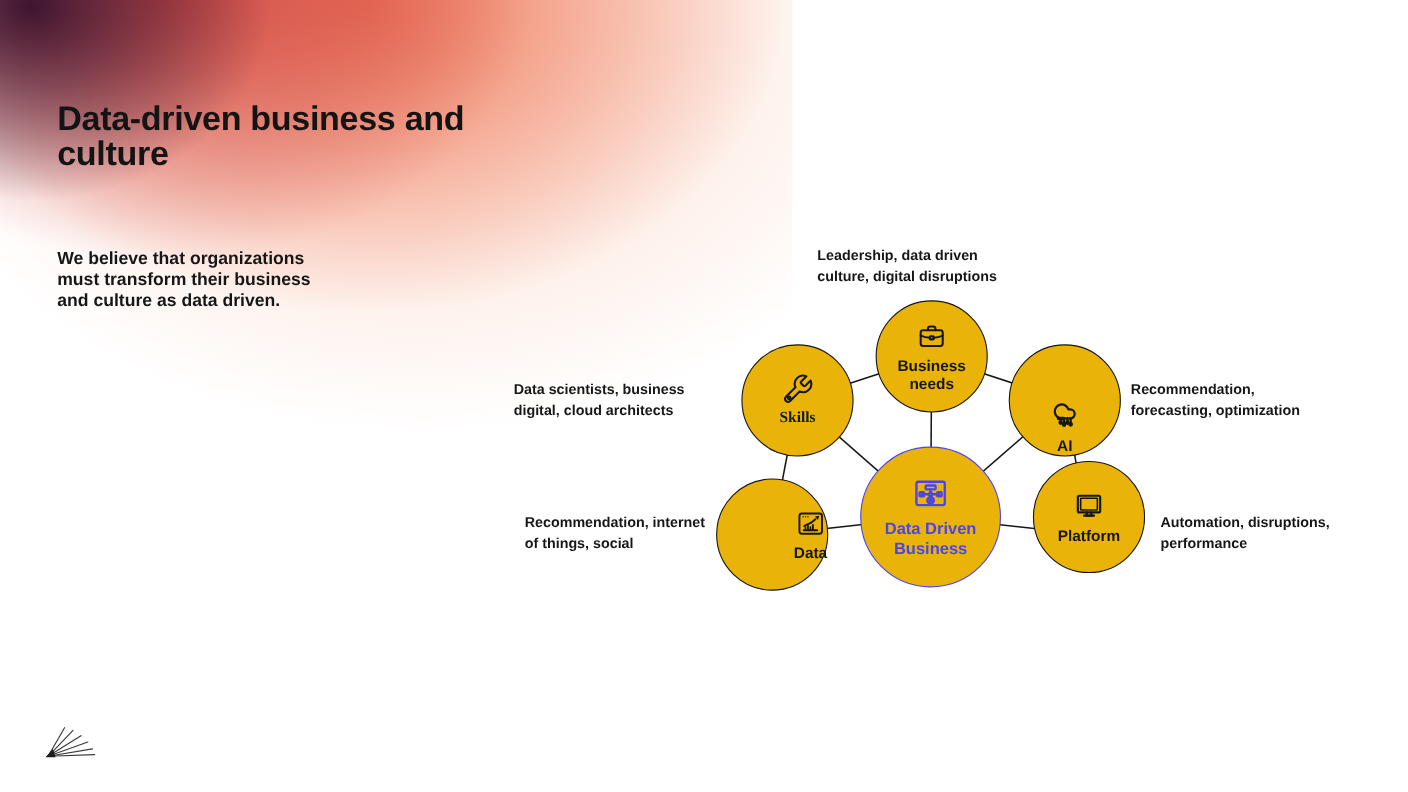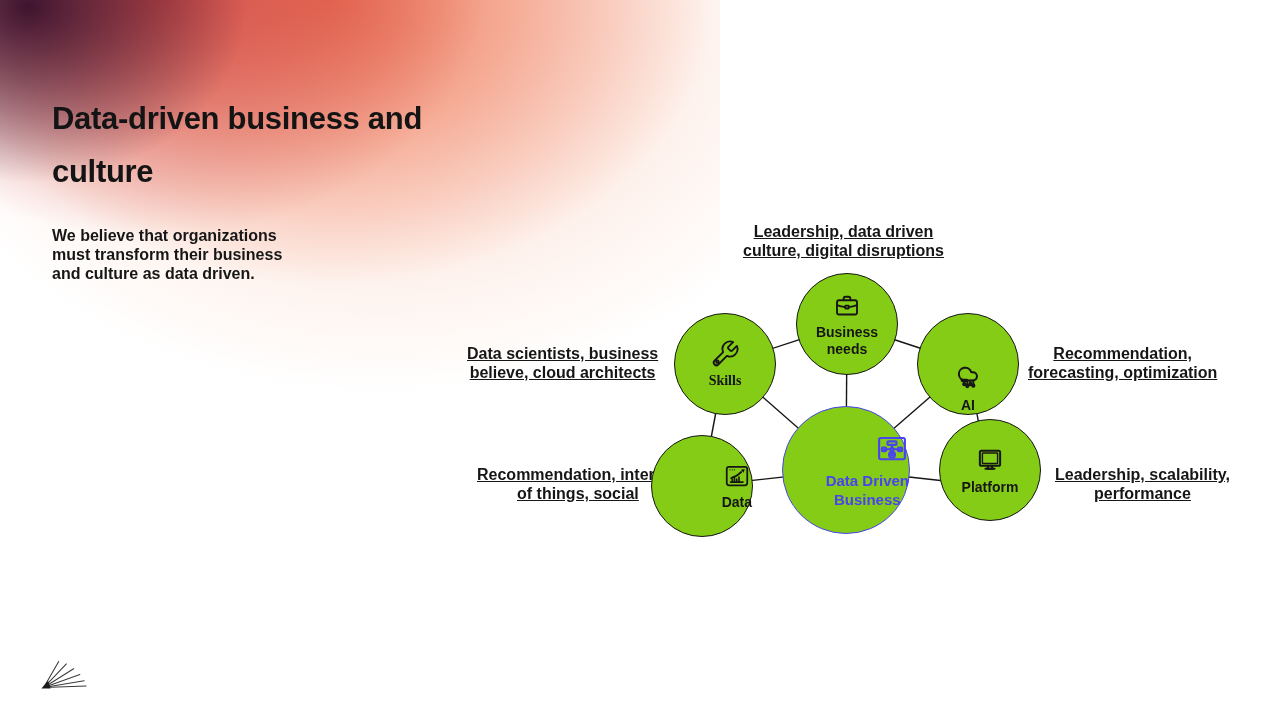--- a/index.html
+++ b/index.html
@@ -17,53 +17,52 @@
     width: 720px; height: 480px;
     z-index: 0;
     background:
       radial-gradient(420px 340px at 28px 6px,  rgba(56,15,44,0.96), rgba(56,15,44,0) 52%),
       radial-gradient(560px 430px at 150px -20px, rgba(205,64,62,0.92), rgba(205,64,62,0) 60%),
       radial-gradient(620px 460px at 330px 0px,  rgba(238,112,80,0.90), rgba(238,118,84,0) 62%),
       radial-gradient(700px 520px at 380px 40px, rgba(246,166,130,0.45), rgba(246,166,130,0) 68%);
   }
   .page-title {
     position: absolute; left: 52px; top: 92px; width: 520px;
-    font-size: 31px; line-height: 53px; font-weight: 700;
+    font-size: 31px; line-height: 32px; font-weight: 700;
     letter-spacing: -0.3px; color: #141414;
     white-space: pre-line; z-index: 2;
   }
   .page-subtitle {
     position: absolute; left: 52px; top: 226px; width: 260px;
     font-size: 16px; line-height: 19px; font-weight: 700;
     white-space: pre-line; z-index: 2;
   }
   .connector-svg { position: absolute; left: 0; top: 0; z-index: 1; }
   .circle {
     position: absolute; z-index: 2;
     width: 102px; height: 102px;
-    background: #84cc16; border: 1.5px solid #161616; border-radius: 50%;
+    background: #eab308; border: 1.5px solid #161616; border-radius: 50%;
     display: flex; flex-direction: column; align-items: center; justify-content: center;
     text-align: center;
   }
   .circle .node-label {
     font-size: 14px; line-height: 17px; font-weight: 600;
     color: #161616; white-space: pre-line; margin-top: 3px;
   }
   .circle.center-circle {
     width: 128px; height: 128px;
     border-color: #4a44f0;
-    align-items: flex-end;
   }
   .circle.center-circle .node-label {
     color: #4a44f0; font-size: 15px; line-height: 19px; font-weight: 700; margin-top: 5px;
   }
   .annotation {
     position: absolute; z-index: 1;
-    font-size: 16px; line-height: 19px; font-weight: 600;
-    color: #161616; white-space: pre-line; text-align: center; text-decoration: underline;
+    font-size: 13px; line-height: 19px; font-weight: 600;
+    color: #161616; white-space: pre-line; text-align: left;
   }
   .icon-box { display: flex; align-items: center; justify-content: center; }
   .brand-logo { position: absolute; left: 38px; top: 660px; z-index: 2; }
 </style>
 </head>
 <body>
 
 <div class="bg-gradient"></div>
 
 <h1 class="page-title">Data-driven business and
@@ -82,26 +81,26 @@
     <line x1="725" y1="364" x2="847" y2="324"></line>
     <line x1="847" y1="324" x2="968" y2="364"></line>
     <line x1="725" y1="364" x2="702" y2="486"></line>
     <line x1="968" y1="364" x2="990" y2="486"></line>
   </g>
 </svg>
 
 <div class="annotation" style="left:743px; top:222px;">Leadership, data driven
 culture, digital disruptions</div>
 <div class="annotation" style="left:467px; top:344px;">Data scientists, business
-believe, cloud architects</div>
+digital, cloud architects</div>
 <div class="annotation" style="left:1028px; top:344px;">Recommendation,
 forecasting, optimization</div>
 <div class="annotation" style="left:477px; top:465px;">Recommendation, internet
 of things, social</div>
-<div class="annotation" style="left:1055px; top:465px;">Leadership, scalability,
+<div class="annotation" style="left:1055px; top:465px;">Automation, disruptions,
 performance</div>
 
 <div class="circle" style="left:796px; top:273px;">
   <span class="icon-box">
     <svg width="30" height="30" viewBox="0 0 24 24" fill="none" stroke="#161616" stroke-width="1.5" stroke-linecap="round" stroke-linejoin="round">
       <path d="M9.3 7.4V6.2c0-.9.7-1.6 1.6-1.6h2.2c.9 0 1.6.7 1.6 1.6v1.2"></path>
       <rect x="4" y="7.4" width="16" height="11.4" rx="1.7"></rect>
       <path d="M4 11.3c2.5 1 4.5 1.4 6.6 1.6M20 11.3c-2.5 1-4.5 1.4-6.6 1.6"></path>
       <rect x="10.6" y="11.7" width="2.8" height="2.3" rx="0.4"></rect>
     </svg>

